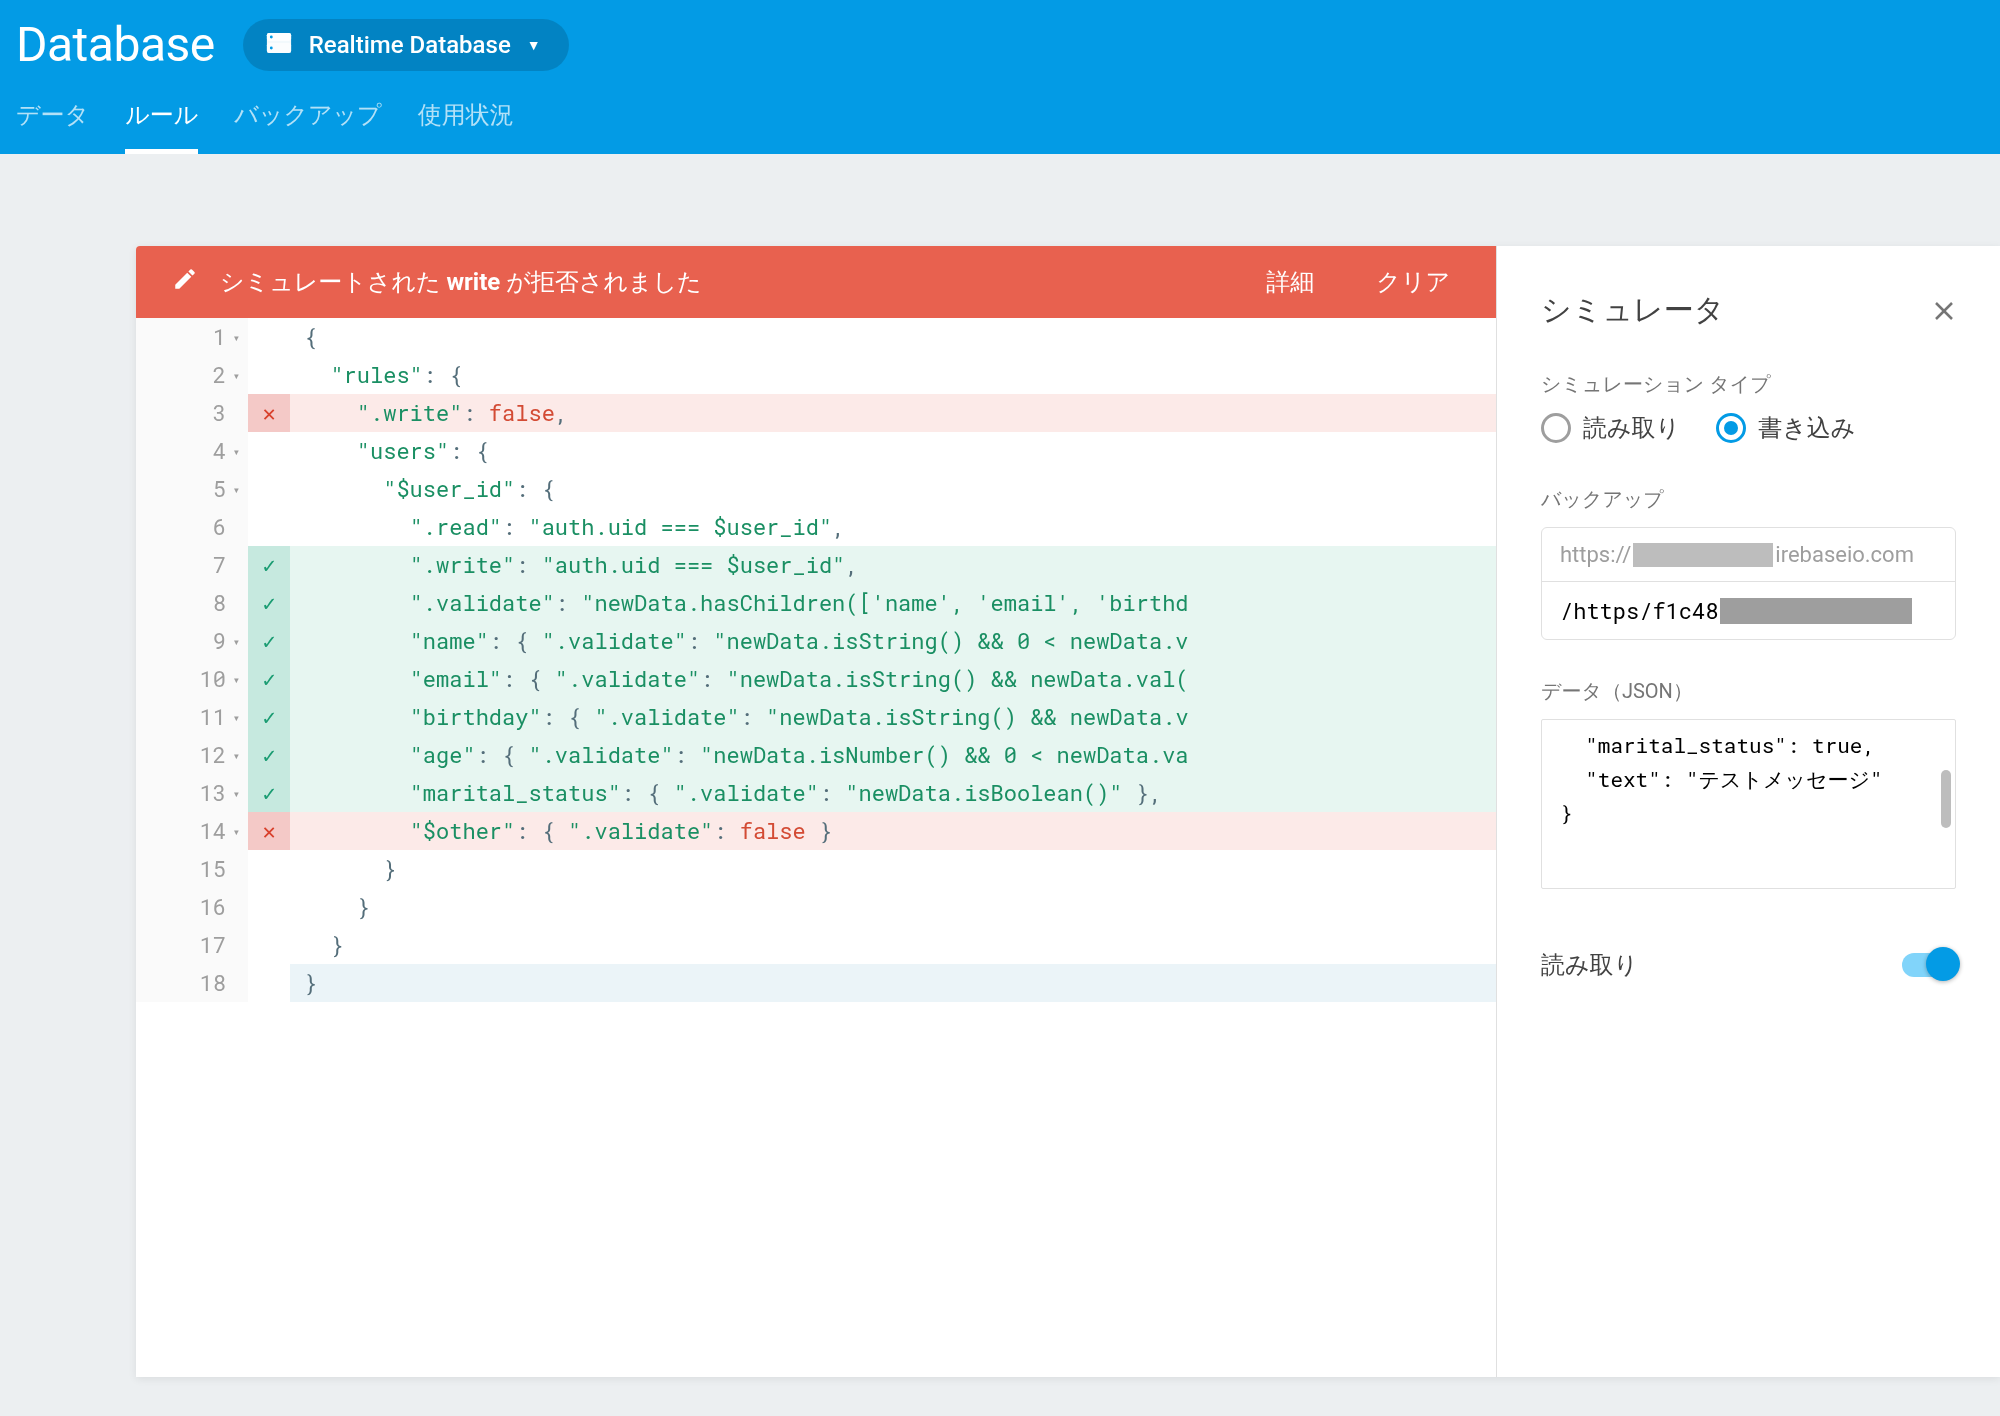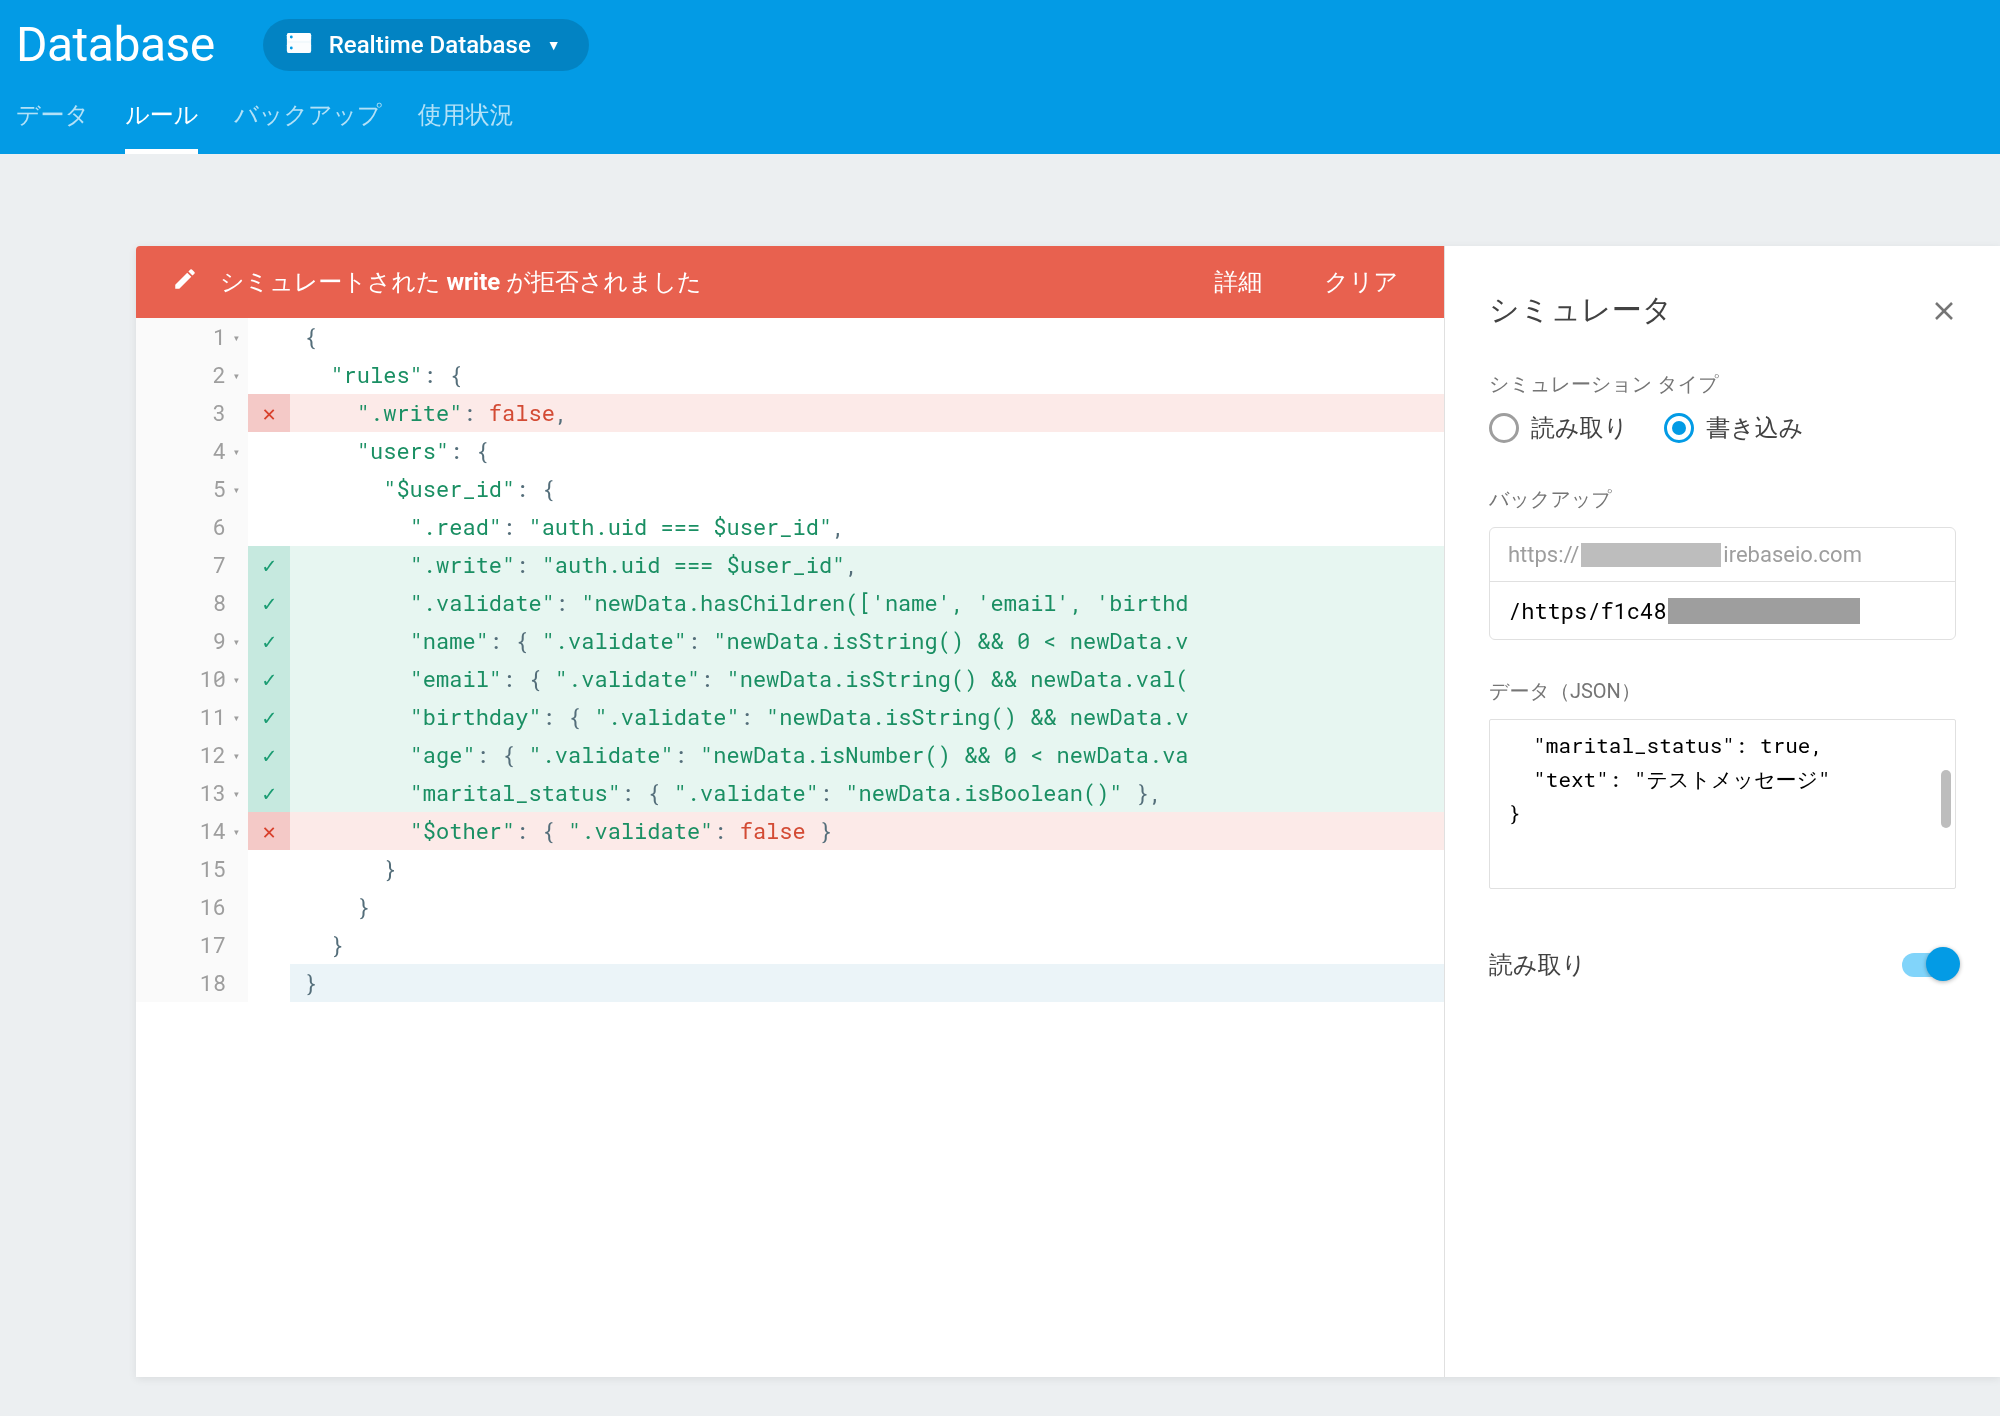--- a/index.html
+++ b/index.html
@@ -1,19 +1,19 @@
 <!DOCTYPE html>
 <html><head>
 <meta charset="utf-8">
 <style>
 * { box-sizing: border-box; margin: 0; padding: 0; }
 body { font-family: "Roboto", "Helvetica Neue", Arial, sans-serif; background: #eceff1; width: 2000px; height: 1416px; overflow: hidden; }
 
 .header { background: #039be5; color: #fff; padding: 0; }
-.header-top { display: flex; align-items: center; padding: 16px 24px 8px 16px; gap: 48px; }
+.header-top { display: flex; align-items: center; padding: 16px 24px 8px 16px; gap: 28px; }
 .header-title { font-size: 48px; font-weight: 400; letter-spacing: -0.5px; }
 .db-selector { display: flex; align-items: center; gap: 16px; background: rgba(0,0,0,0.15); border-radius: 36px; padding: 12px 28px 12px 22px; cursor: pointer; }
 .db-selector-icon { width: 28px; height: 22px; }
 .db-selector-label { font-size: 24px; font-weight: 500; }
 .db-selector-caret { color: #fff; font-size: 14px; }
 
 .tabs { display: flex; gap: 36px; padding: 18px 16px 0 16px; }
 .tab { font-size: 24px; font-weight: 400; color: rgba(255,255,255,0.7); padding-bottom: 18px; border-bottom: 5px solid transparent; cursor: pointer; }
 .tab.active { color: #fff; font-weight: 500; border-bottom-color: #fff; }
 
@@ -36,21 +36,21 @@
 .marker-fail { background:#f4c9c7; color:#d8402c; font-weight:700; font-size:22px; }
 .code-col { flex:1; overflow:hidden; }
 .code-line { height:38px; white-space: pre; padding-left: 14px; }
 .hl-pass { background: #e7f6f1; }
 .hl-fail { background: #fceae8; }
 .hl-cursor { background: #ebf4f8; }
 .tok-key { color:#1a8f63; }
 .tok-false { color:#d34b34; }
 .tok-punc { color:#546e7a; }
 
-.sim-panel { width: 556px; border-left: 1px solid #e0e0e0; padding: 0; display:flex; flex-direction:column; }
+.sim-panel { width: 504px; border-left: 1px solid #e0e0e0; padding: 0; display:flex; flex-direction:column; }
 .sim-header { display:flex; align-items:center; justify-content:space-between; padding: 44px 40px 28px 44px; }
 .sim-title { font-size: 30px; color:#424242; font-weight:400; }
 .sim-close { font-size: 32px; color:#757575; cursor:pointer; width:32px; height:32px; display:flex; align-items:center; justify-content:center; }
 .sim-section { padding: 12px 44px 0 44px; }
 .sim-label { font-size: 20px; color:#757575; margin-bottom: 14px; }
 .radio-row { display:flex; gap: 36px; align-items:center; margin-bottom: 30px; }
 .radio-opt { display:flex; align-items:center; gap:12px; cursor:pointer; }
 .radio-circle { width:30px; height:30px; border-radius:50%; border:3px solid #9e9e9e; display:flex; align-items:center; justify-content:center; }
 .radio-circle.checked { border-color:#039be5; }
 .radio-dot { width:14px; height:14px; border-radius:50%; background:#039be5; }

